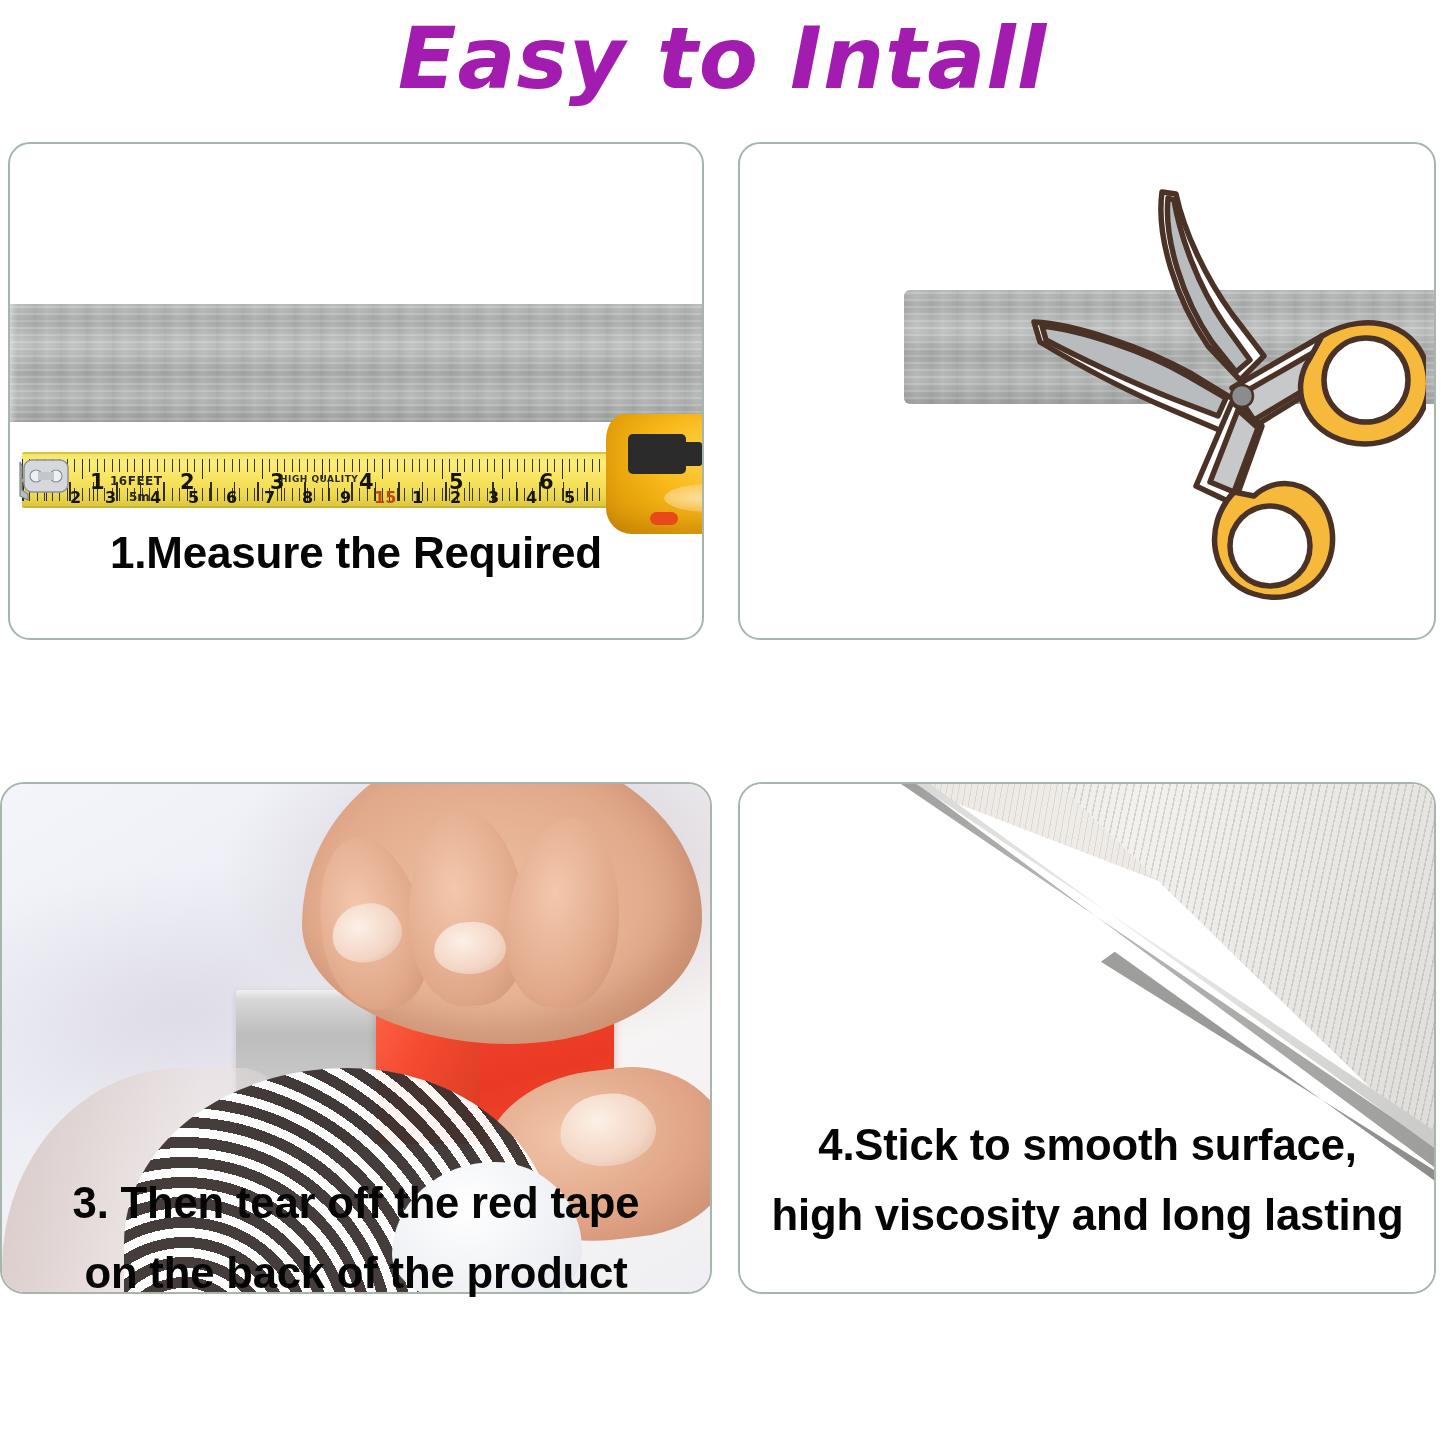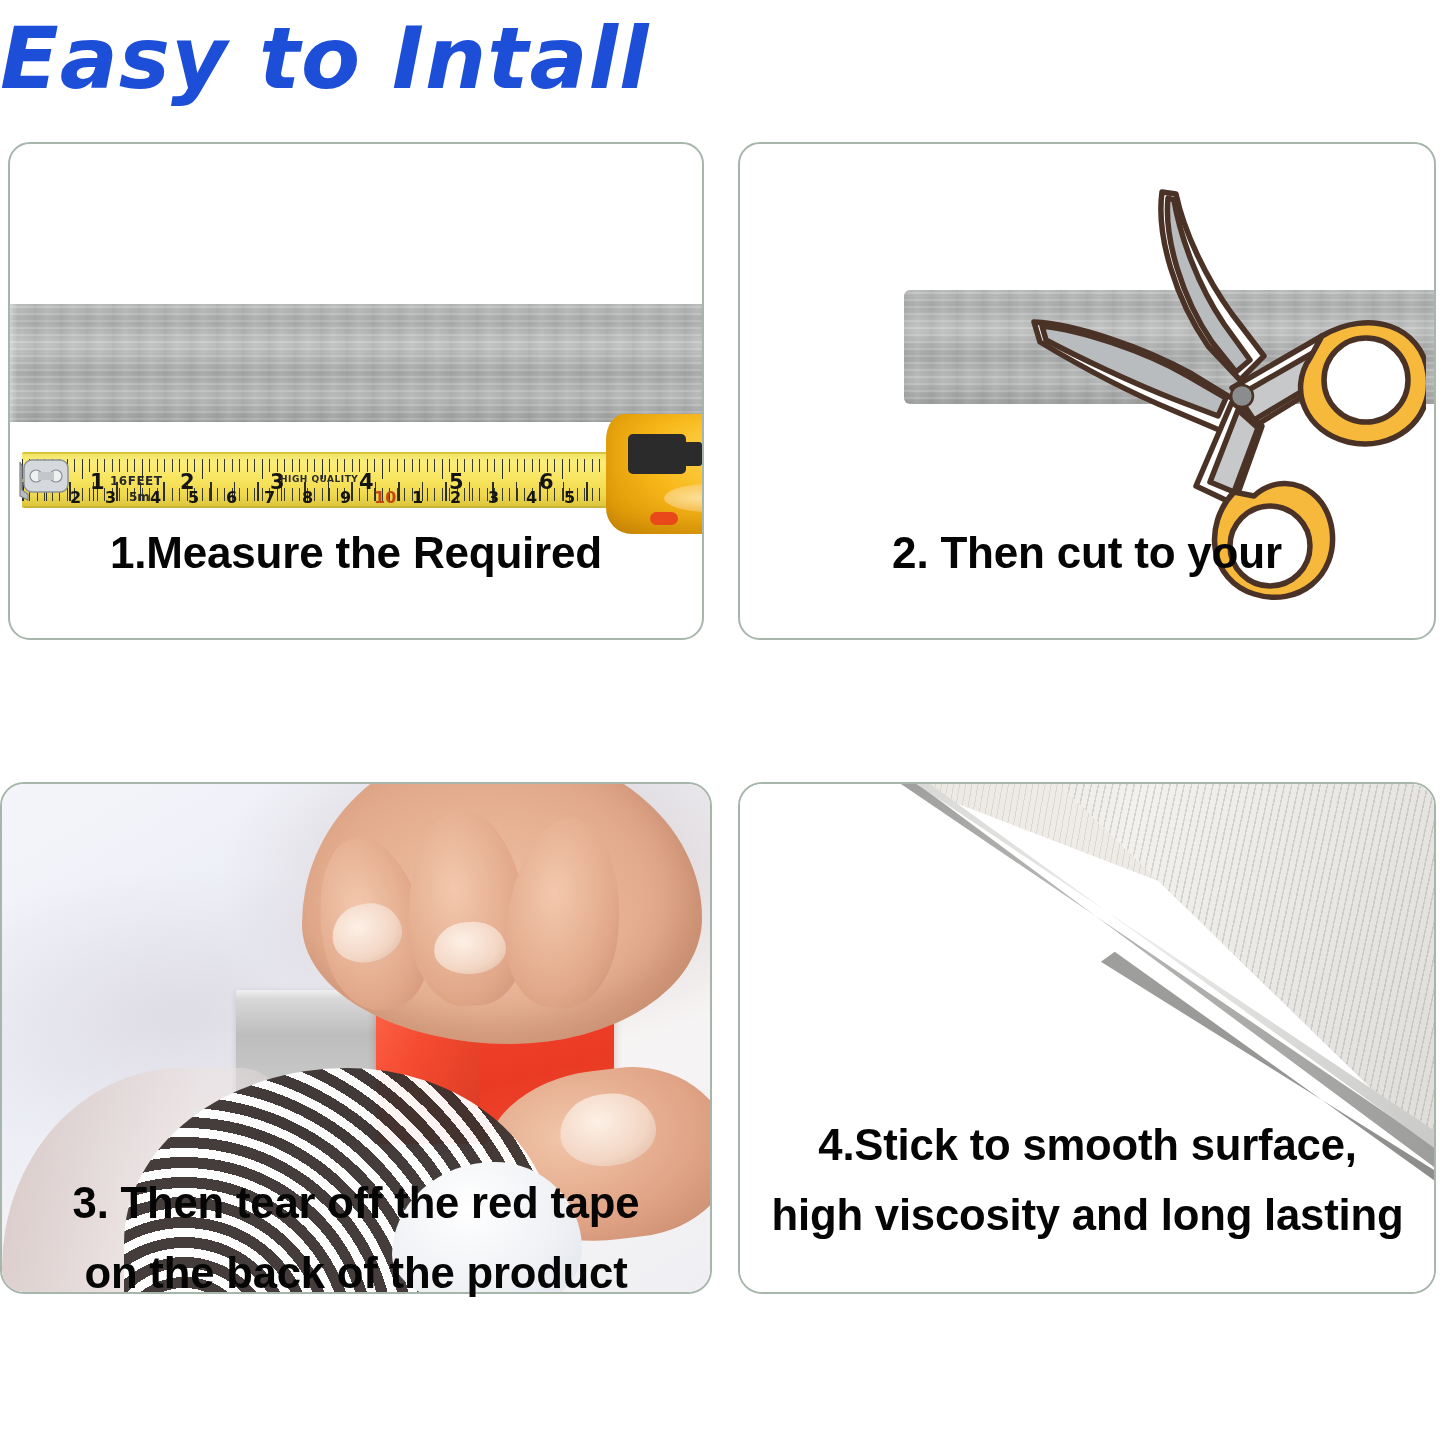--- a/index.html
+++ b/index.html
@@ -14,26 +14,27 @@
     overflow: hidden;
     position: relative;
   }
 
   
   .title {
     position: absolute;
     left: 0;
     top: 2px;
     width: 1445px;
+    text-align: center;
     font-family: "DejaVu Sans", sans-serif;
     font-size: 86px;
     font-weight: bold;
     font-style: italic;
     letter-spacing: 1px;
-    color: #1d4ed8;
+    color: #a21caf;
     line-height: 112px;
     white-space: nowrap;
   }
 
   
   .grid {
     position: absolute;
     left: 0;
     top: 132px;
     width: 1445px;
@@ -337,21 +338,21 @@
 
           <div class="tape-num-row cm">
             <span style="left:48px">2</span>
             <span style="left:83px">3</span>
             <span style="left:128px">4</span>
             <span style="left:166px">5</span>
             <span style="left:204px">6</span>
             <span style="left:242px">7</span>
             <span style="left:280px">8</span>
             <span style="left:318px">9</span>
-            <span style="left:352px;color:#c24a12">10</span>
+            <span style="left:352px;color:#c24a12">15</span>
             <span style="left:390px">1</span>
             <span style="left:428px">2</span>
             <span style="left:466px">3</span>
             <span style="left:504px">4</span>
             <span style="left:542px">5</span>
           </div>
 
           <div class="tape-brand brand-feet">16FEET</div>
           <div class="tape-brand brand-hq">HIGH QUALITY</div>
           <div class="tape-brand brand-5m">5m</div>
@@ -439,21 +440,20 @@
       </div>
     </div>
   </div>
 
 </div>
 
 <div class="caption cap-1">
   <span class="line">1.Measure the Required</span>
 </div>
 <div class="caption cap-2">
-  <span class="line">2. Then cut to your</span>
 </div>
 <div class="caption cap-3">
   <span class="line">3. Then tear off the red tape</span>
   <span class="line">on the back of the product</span>
 </div>
 <div class="caption cap-4">
   <span class="line">4.Stick to smooth surface,</span>
   <span class="line">high viscosity and long lasting</span>
 </div>
 

